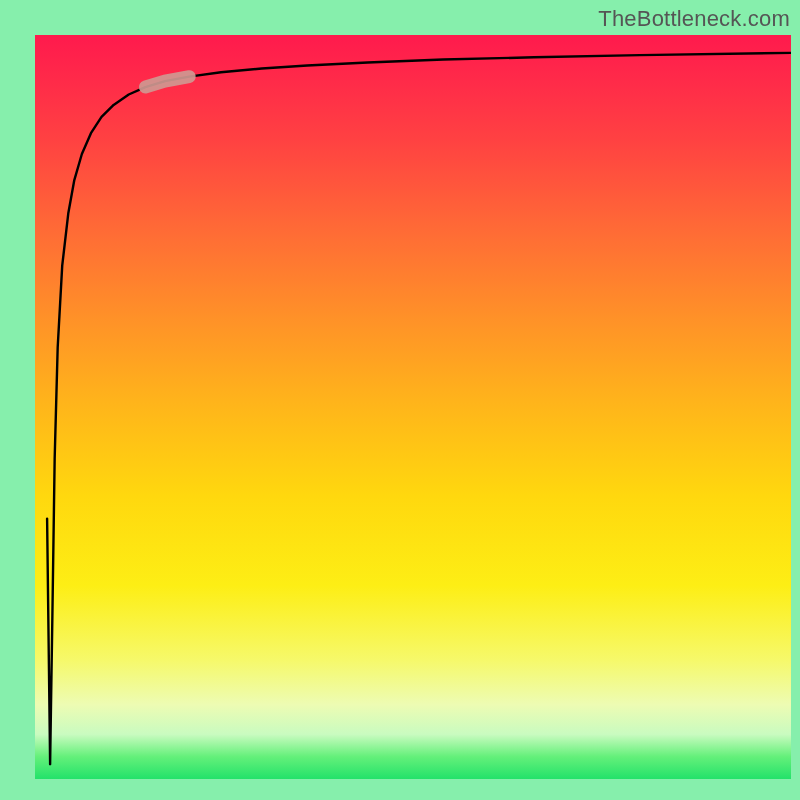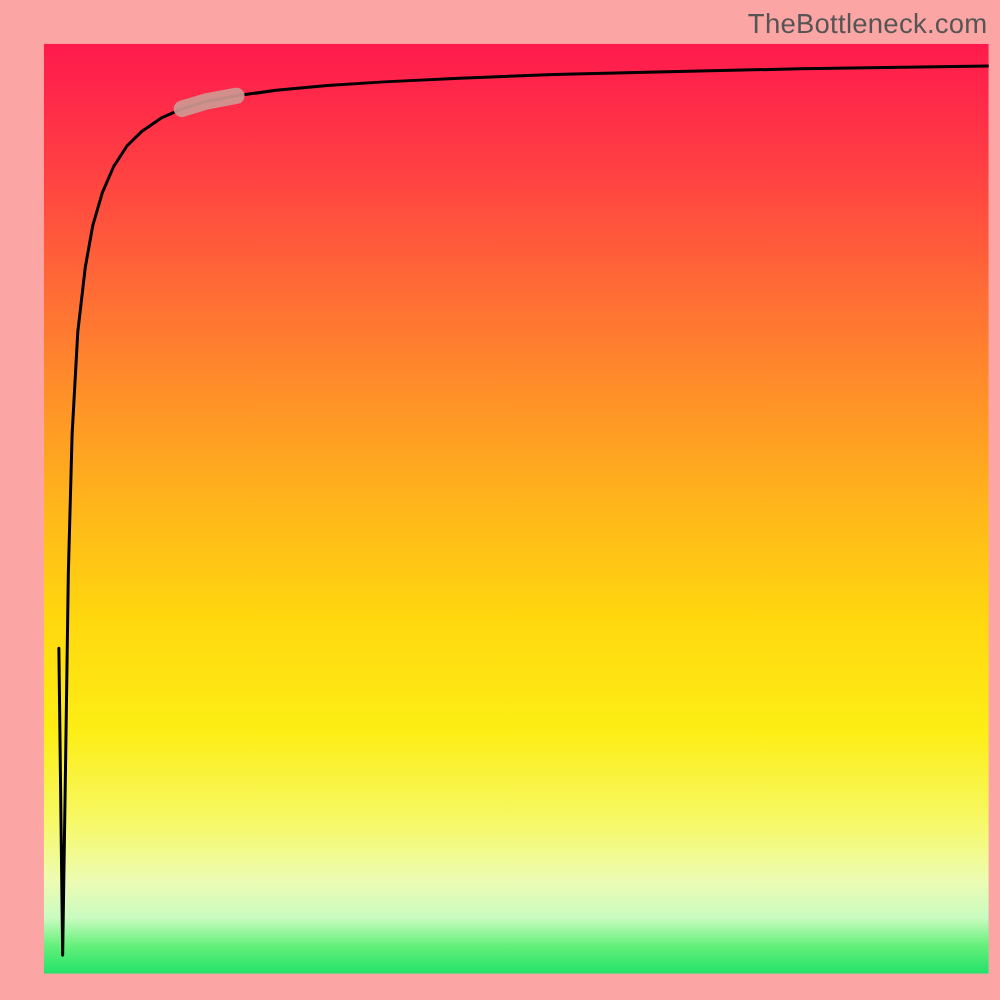--- a/index.html
+++ b/index.html
@@ -9,21 +9,21 @@
     height: 800px;
     overflow: hidden;
     background: #000;
     font-family: Arial, Helvetica, sans-serif;
   }
   .frame {
     position: absolute;
     left: 0; top: 0;
     width: 800px;
     height: 800px;
-    background: #fca5a5;
+    background: #86efac;
   }
   .plot-area {
     position: absolute;
     left: 35px;
     top: 35px;
     width: 756px;
     height: 744px;
     overflow: hidden;
   }
   .gradient-fill {

